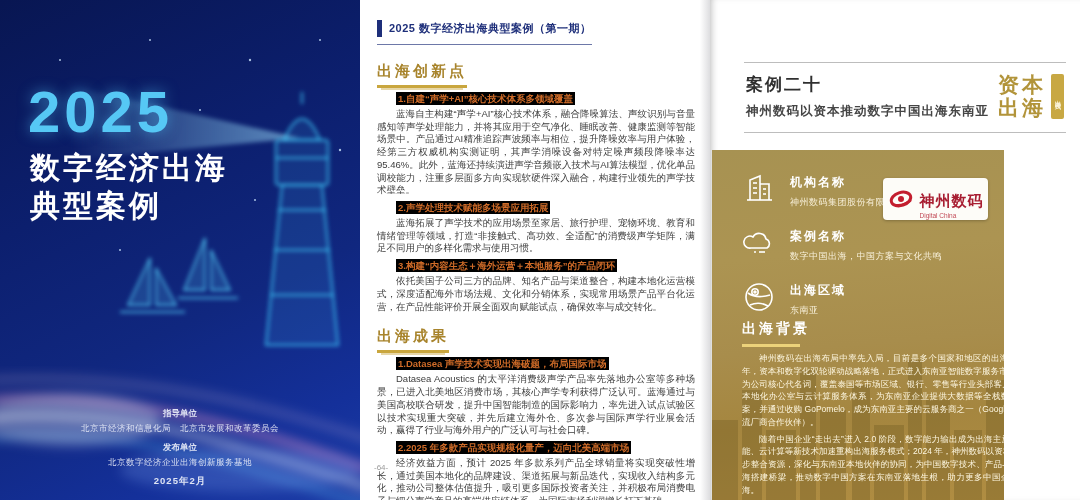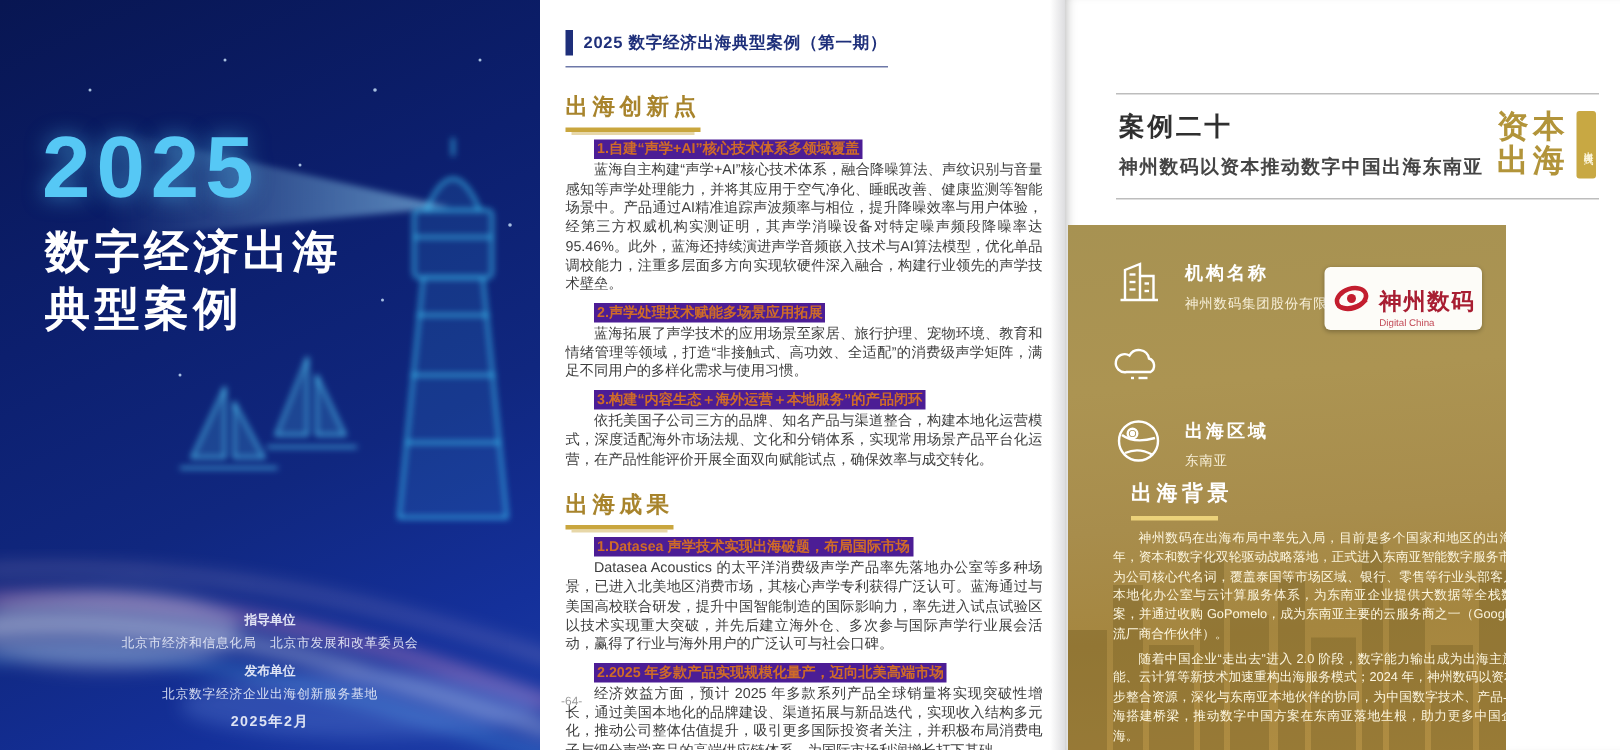--- a/index.html
+++ b/index.html
@@ -30,21 +30,21 @@
   .page-mid .edge { position:absolute; right:0; top:0; width:10px; height:100%;
                     background:linear-gradient(to right,rgba(0,0,0,0) 0%,rgba(120,120,130,.25) 100%); }
   .mid-header { position:absolute; left:17px; top:20px; display:flex; align-items:center;
                 border-bottom:1px solid rgba(30,47,122,.65); padding-bottom:7px; }
   .mid-header .bar { width:5px; height:17px; background:#1e2f7a; margin-right:7px; }
   .mid-header .txt { font-size:11px; font-weight:bold; color:#1e2f7a; letter-spacing:.5px; }
   .sec-head { display:inline-block; font-size:15px; font-weight:bold; color:#a8842c; letter-spacing:3px;
               border-bottom:3px solid #c9a63e; padding-bottom:4px; box-shadow:0 6px 0 -4px rgba(201,166,62,.45); }
   .mid-body { position:absolute; left:17px; top:62px; width:318px; }
   .sub-head { font-size:9.5px; font-weight:bold; color:#cf6b28; margin-top:5px; text-indent:2em; }
-  .sub-head .hl { background:#4c1d95; padding:1px 2px; }
+  .sub-head .hl { background:#000000; padding:1px 2px; }
   .para { font-size:9.5px; line-height:1.34; color:#3d3d3d; text-align:justify; text-indent:2em; margin-top:2px; }
   .sec-gap { margin-top:14px; }
   .page-no { position:absolute; left:14px; bottom:28px; font-size:8px; color:#9a9a9a; }
 
   
   .page-right { position:absolute; left:710px; top:0; width:370px; height:500px; background:#fff;
                 box-shadow:inset 6px 0 8px -6px rgba(0,0,0,.35); }
   .case-block { position:absolute; left:34px; top:62px; width:322px; }
   .case-rule { height:1px; background:#bdbdbd; }
   .case-inner { display:flex; justify-content:space-between; align-items:center; padding:10px 2px 12px 2px; }
@@ -62,21 +62,21 @@
   .info-rows { position:absolute; left:30px; top:22px; width:220px; }
   .info-row { display:flex; margin-bottom:17px; }
   .info-icon { width:34px; height:34px; flex:0 0 34px; margin-right:14px; }
   .info-label { font-size:12px; font-weight:bold; color:#fff; letter-spacing:2px; padding-top:2px; }
   .info-value { font-size:9px; color:#f7efd8; margin-top:5px; letter-spacing:.5px; }
   .logo-card { position:absolute; right:16px; top:28px; width:105px; height:42px; background:#fdfcf8;
                border-radius:4px; display:flex; align-items:center; justify-content:center; box-shadow:0 1px 3px rgba(0,0,0,.25); }
   .logo-card .lc-text { margin-left:6px; }
   .logo-cn { font-size:15px; font-weight:bold; color:#a81e32; letter-spacing:1px;margin-top:12px; }
   .logo-en { font-size:6.5px; color:#c24a57; margin-top:1px; }
-  .bg-head { position:absolute; left:30px; top:170px;margin-left:12px; }
+  .bg-head { position:absolute; left:30px; top:170px; }
   .bg-head .t { font-size:14px; font-weight:bold; color:#fff; letter-spacing:3px; }
   .bg-head .u { width:58px; height:3px; background:#ecd27a; margin-top:6px; }
   .bg-paras { position:absolute; left:30px; top:202px; width:312px; }
   .bg-paras p { font-size:8.5px; line-height:1.5; color:#fdf6df; text-align:justify; text-indent:2em; margin-bottom:4px; }
 </style>
 </head>
 <body>
 
 <div id="canvas">
 
@@ -248,20 +248,24 @@
         </div>
 
         <div class="info-row">
           <svg class="info-icon" viewBox="0 0 34 34">
             <g stroke="#fff" stroke-width="1.6" fill="none">
               <path d="M9 22 a6 6 0 1 1 2-11 a7 7 0 0 1 13 2 a5 5 0 0 1 1 9 z"></path>
               <line x1="12" y1="26" x2="14" y2="26"></line>
                 <line x1="17" y1="26" x2="23" y2="26"></line>
             </g>
           </svg>
+          <div>
+            <div class="info-label">案例名称</div>
+            <div class="info-value">数字中国出海，中国方案与文化共鸣</div>
+          </div>
         </div>
 
         <div class="info-row">
           <svg class="info-icon" viewBox="0 0 34 34">
             <g stroke="#fff" stroke-width="1.6" fill="none">
               <circle cx="17" cy="17" r="13"></circle>
               <path d="M6 13 q8 6 22 2"></path>
               <path d="M8 25 q9-4 18 1"></path>
               <circle cx="13" cy="12" r="3.2"></circle>
               <circle cx="13" cy="12" r="1" fill="#fff"></circle>

